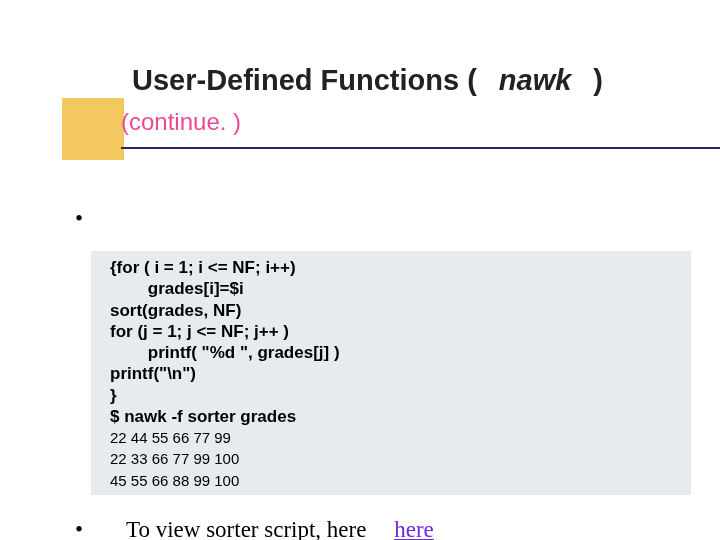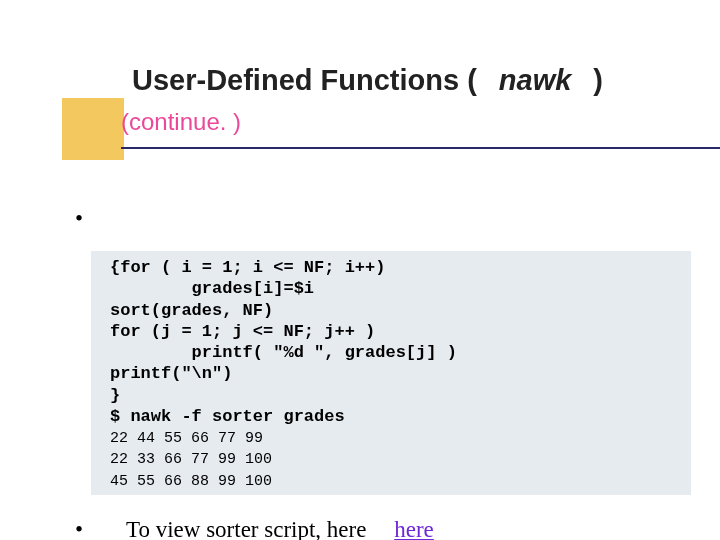--- a/index.html
+++ b/index.html
@@ -64,21 +64,21 @@
     margin-bottom: 8px;
   }
   .bullet-dot {
     width: 18px;
     flex: none;
   }
   .code-block {
     background: #e6ebf0;
     margin: 4px 20px 8px 38px;
     padding: 6px 8px 4px 8px;
-    font-family: Liberation Mono, monospace;
+    font-family: Liberation Sans, sans-serif;
     font-size: 17px;
     font-weight: bold;
     line-height: 1.25;
     color: #000;
     white-space: pre;
   }
   .code-output {
     font-weight: normal;
     font-size: 15px;
     line-height: 1.2;

